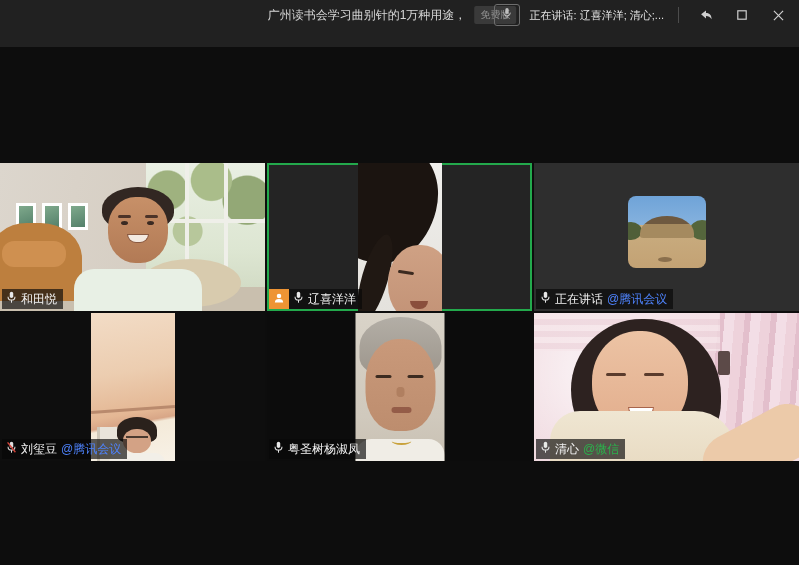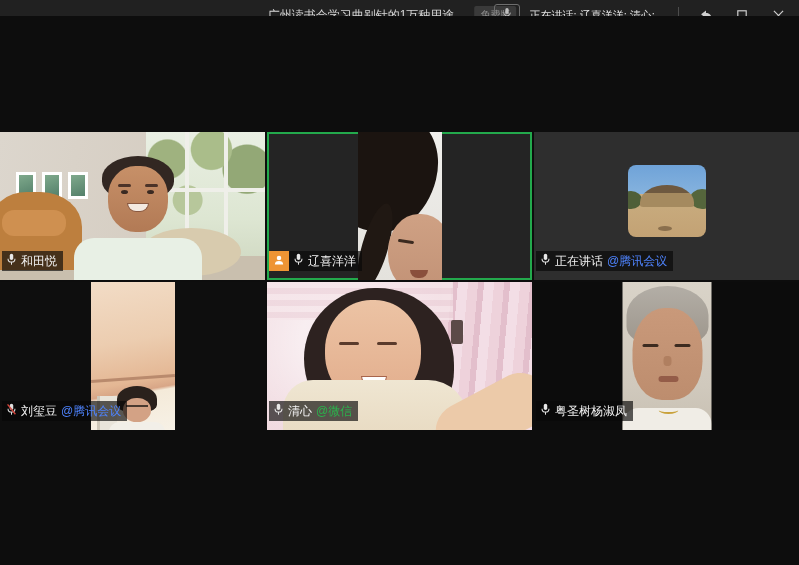--- a/index.html
+++ b/index.html
@@ -1,21 +1,21 @@
 <!DOCTYPE html>
 <html><head>
 <meta charset="utf-8">
 <style>
   * { margin:0; padding:0; box-sizing:border-box; }
   html,body { width:799px; height:565px; overflow:hidden; background:#000; }
   body { font-family:"Liberation Sans","DejaVu Sans",sans-serif; }
   .window { position:relative; width:799px; height:565px; background:#0d0d0d; }
 
   
-  .titlebar { position:relative; height:16px; background:#212121; display:flex; align-items:center; }
+  .titlebar { position:relative; height:47px; background:#212121; display:flex; align-items:center; }
   .title-group { position:absolute; left:50%; top:0; height:30px; transform:translateX(-53%);
                  display:flex; align-items:center; gap:8px; white-space:nowrap; }
   .meeting-title { color:#d6d6d6; font-size:12px; }
   .free-badge { background:#3a3a3a; color:#8f8f8f; font-size:10px; padding:2px 6px; border-radius:2px; }
   .tb-right { position:absolute; right:8px; top:0; height:30px; display:flex; align-items:center; gap:10px; }
   .mic-box { width:26px; height:22px; border:1px solid #6e6e6e; border-radius:3px;
              display:flex; align-items:center; justify-content:center; }
   .speaking-text { color:#e2e2e2; font-size:11px; white-space:nowrap; }
   .tb-divider { width:1px; height:16px; background:#4c4c4c; margin:0 4px; }
   .win-btn { width:26px; height:26px; display:flex; align-items:center; justify-content:center; cursor:default; }
@@ -23,21 +23,21 @@
 
   
   .stage { position:relative; width:799px; height:535px; background:#0d0d0d; }
   .grid { position:absolute; top:116px; left:0; width:799px; height:298px;
           display:grid; grid-template-columns:1fr 1fr 1fr; grid-template-rows:1fr 1fr; gap:2px; }
   .tile { position:relative; overflow:hidden; background:#151515; }
   .tile.active { box-shadow:inset 0 0 0 2px #23A94C;text-align:center; }
   .decor { position:absolute; }
 
   
-  .name-label { position:absolute; left:2px; bottom:9px; display:flex; align-items:stretch; z-index:5; }
+  .name-label { position:absolute; left:2px; bottom:2px; display:flex; align-items:stretch; z-index:5; }
   .host-badge { width:20px; height:20px; background:#EE9434; display:flex; align-items:center; justify-content:center; }
   .label-box { background:rgba(8,8,8,0.66); display:flex; align-items:center; gap:4px; padding:0 6px 0 4px; height:20px; }
   .label-box .pname { color:#f2f2f2; font-size:12px; white-space:nowrap; }
   .suffix-blue { color:#4E83FD; font-size:12px; white-space:nowrap; }
   .suffix-green { color:#2BB24C; font-size:12px; white-space:nowrap; }
 
   
   .t1 { background:linear-gradient(100deg,#dcd6cd 0%,#d6cec3 55%,#cdc4b6 100%); }
   .t1 .floor { left:0; right:0; bottom:0; height:16%; background:#c9bfae; }
   .t1 .window-right { right:0; top:0; width:45%; height:84%;
@@ -271,20 +271,45 @@
                 <line x1="12" y1="21" x2="12" y2="27" stroke="#dedede" stroke-width="2.4"></line>
                 <line x1="3" y1="3" x2="21" y2="26" stroke="#d8463c" stroke-width="3"></line>
               </svg>
             </span>
             <span class="pname">刘玺豆</span>
             <span class="suffix-blue">@腾讯会议</span>
           </div>
         </div>
       </div>
 
+      <div class="tile t5">
+        <div class="strip">
+          <div class="decor hair5"></div>
+          <div class="decor face5"></div>
+          <div class="decor eye5" style="left:20px; top:62px;"></div>
+          <div class="decor eye5" style="left:52px; top:62px;"></div>
+          <div class="decor nose5"></div>
+          <div class="decor mouth5"></div>
+          <div class="decor shirt5"></div>
+          <div class="decor necklace"></div>
+        </div>
+        <div class="name-label">
+          <div class="label-box">
+            <span>
+              <svg width="11" height="13" viewBox="0 0 24 30">
+                <rect x="8" y="2" width="8" height="14" rx="4" fill="#e8e8e8"></rect>
+                <path d="M4 13 a8 8 0 0 0 16 0" stroke="#e8e8e8" stroke-width="2.4" fill="none"></path>
+                <line x1="12" y1="21" x2="12" y2="27" stroke="#e8e8e8" stroke-width="2.4"></line>
+              </svg>
+            </span>
+            <span class="pname">粤圣树杨淑凤</span>
+          </div>
+        </div>
+      </div>
+
       <div class="tile t6">
         <div class="decor canopy"></div>
         <div class="decor lace-top"></div>
         <div class="decor phone"></div>
         <div class="decor hair6"></div>
         <div class="decor face6"></div>
         <div class="decor eye6" style="left:calc(22% + 14px); top:calc(12% + 42px);"></div>
         <div class="decor eye6" style="left:calc(22% + 52px); top:calc(12% + 42px);"></div>
         <div class="decor smile6"></div>
         <div class="decor body6"></div>
@@ -297,40 +322,15 @@
                 <path d="M4 13 a8 8 0 0 0 16 0" stroke="#e8e8e8" stroke-width="2.4" fill="none"></path>
                 <line x1="12" y1="21" x2="12" y2="27" stroke="#e8e8e8" stroke-width="2.4"></line>
               </svg>
             </span>
             <span class="pname">清心</span>
             <span class="suffix-green">@微信</span>
           </div>
         </div>
       </div>
 
-      <div class="tile t5">
-        <div class="strip">
-          <div class="decor hair5"></div>
-          <div class="decor face5"></div>
-          <div class="decor eye5" style="left:20px; top:62px;"></div>
-          <div class="decor eye5" style="left:52px; top:62px;"></div>
-          <div class="decor nose5"></div>
-          <div class="decor mouth5"></div>
-          <div class="decor shirt5"></div>
-          <div class="decor necklace"></div>
-        </div>
-        <div class="name-label">
-          <div class="label-box">
-            <span>
-              <svg width="11" height="13" viewBox="0 0 24 30">
-                <rect x="8" y="2" width="8" height="14" rx="4" fill="#e8e8e8"></rect>
-                <path d="M4 13 a8 8 0 0 0 16 0" stroke="#e8e8e8" stroke-width="2.4" fill="none"></path>
-                <line x1="12" y1="21" x2="12" y2="27" stroke="#e8e8e8" stroke-width="2.4"></line>
-              </svg>
-            </span>
-            <span class="pname">粤圣树杨淑凤</span>
-          </div>
-        </div>
-      </div>
-
     </div>
   </div>
 </div>
 
 </body></html>

